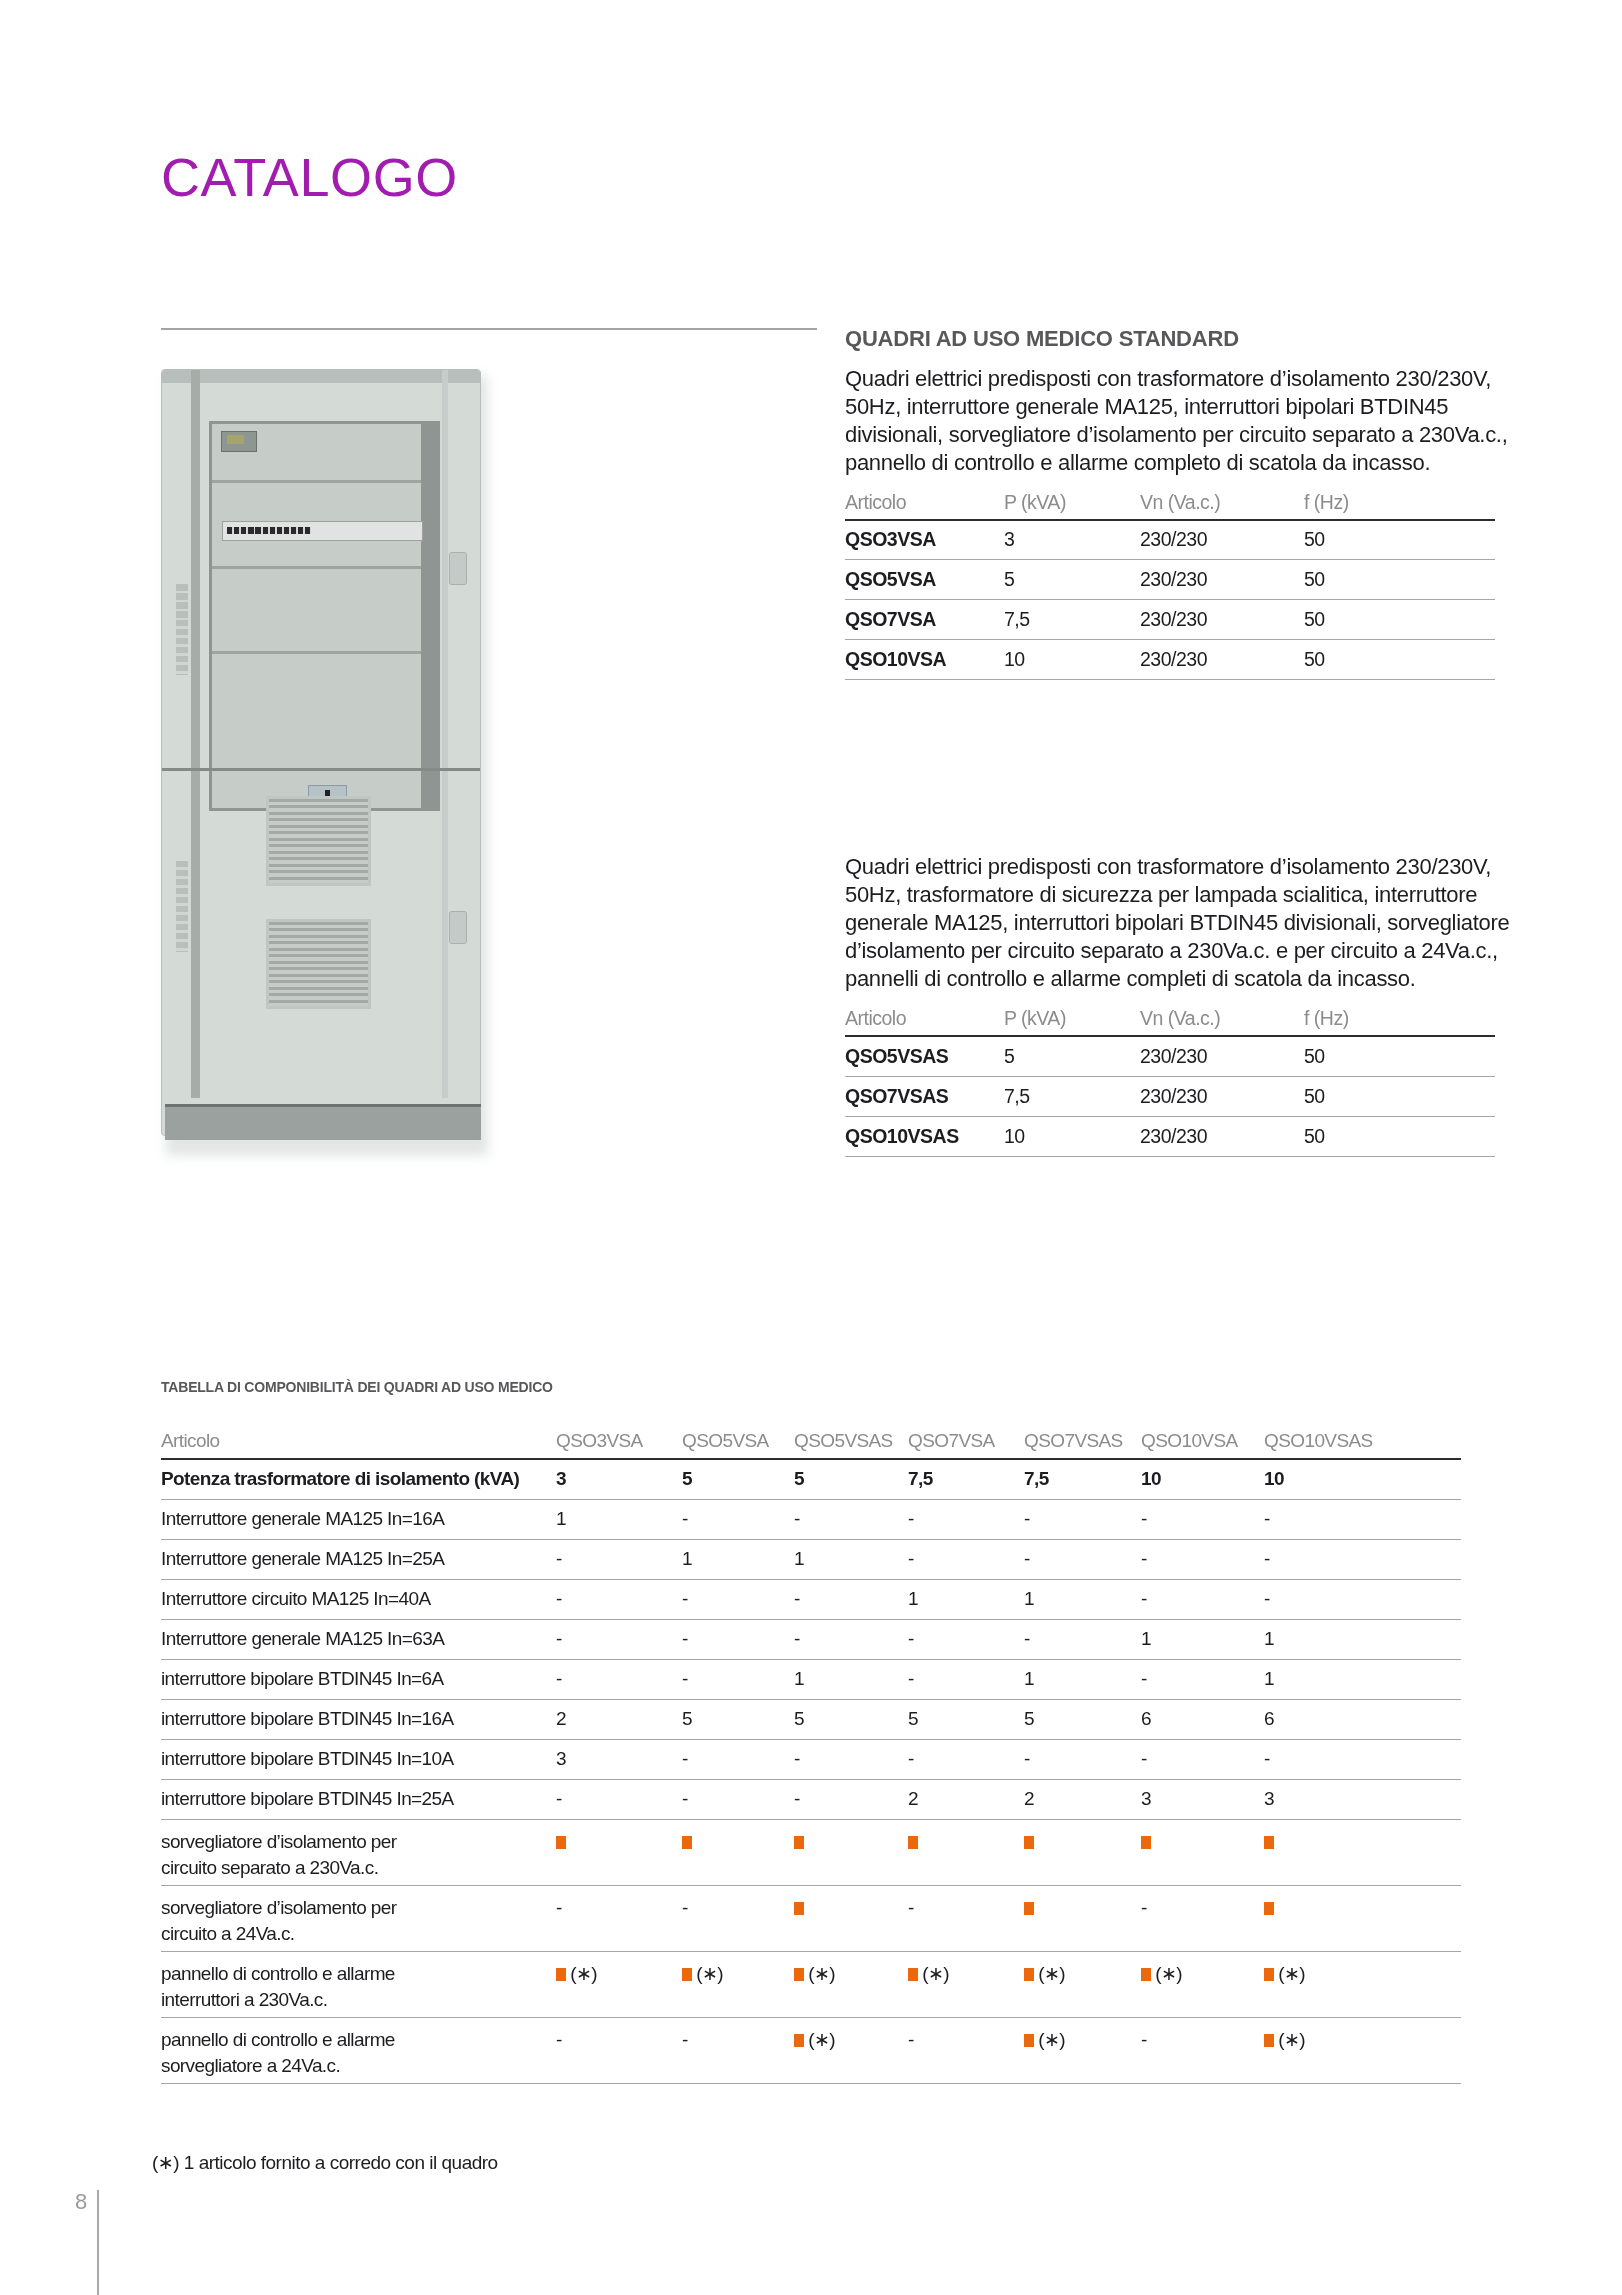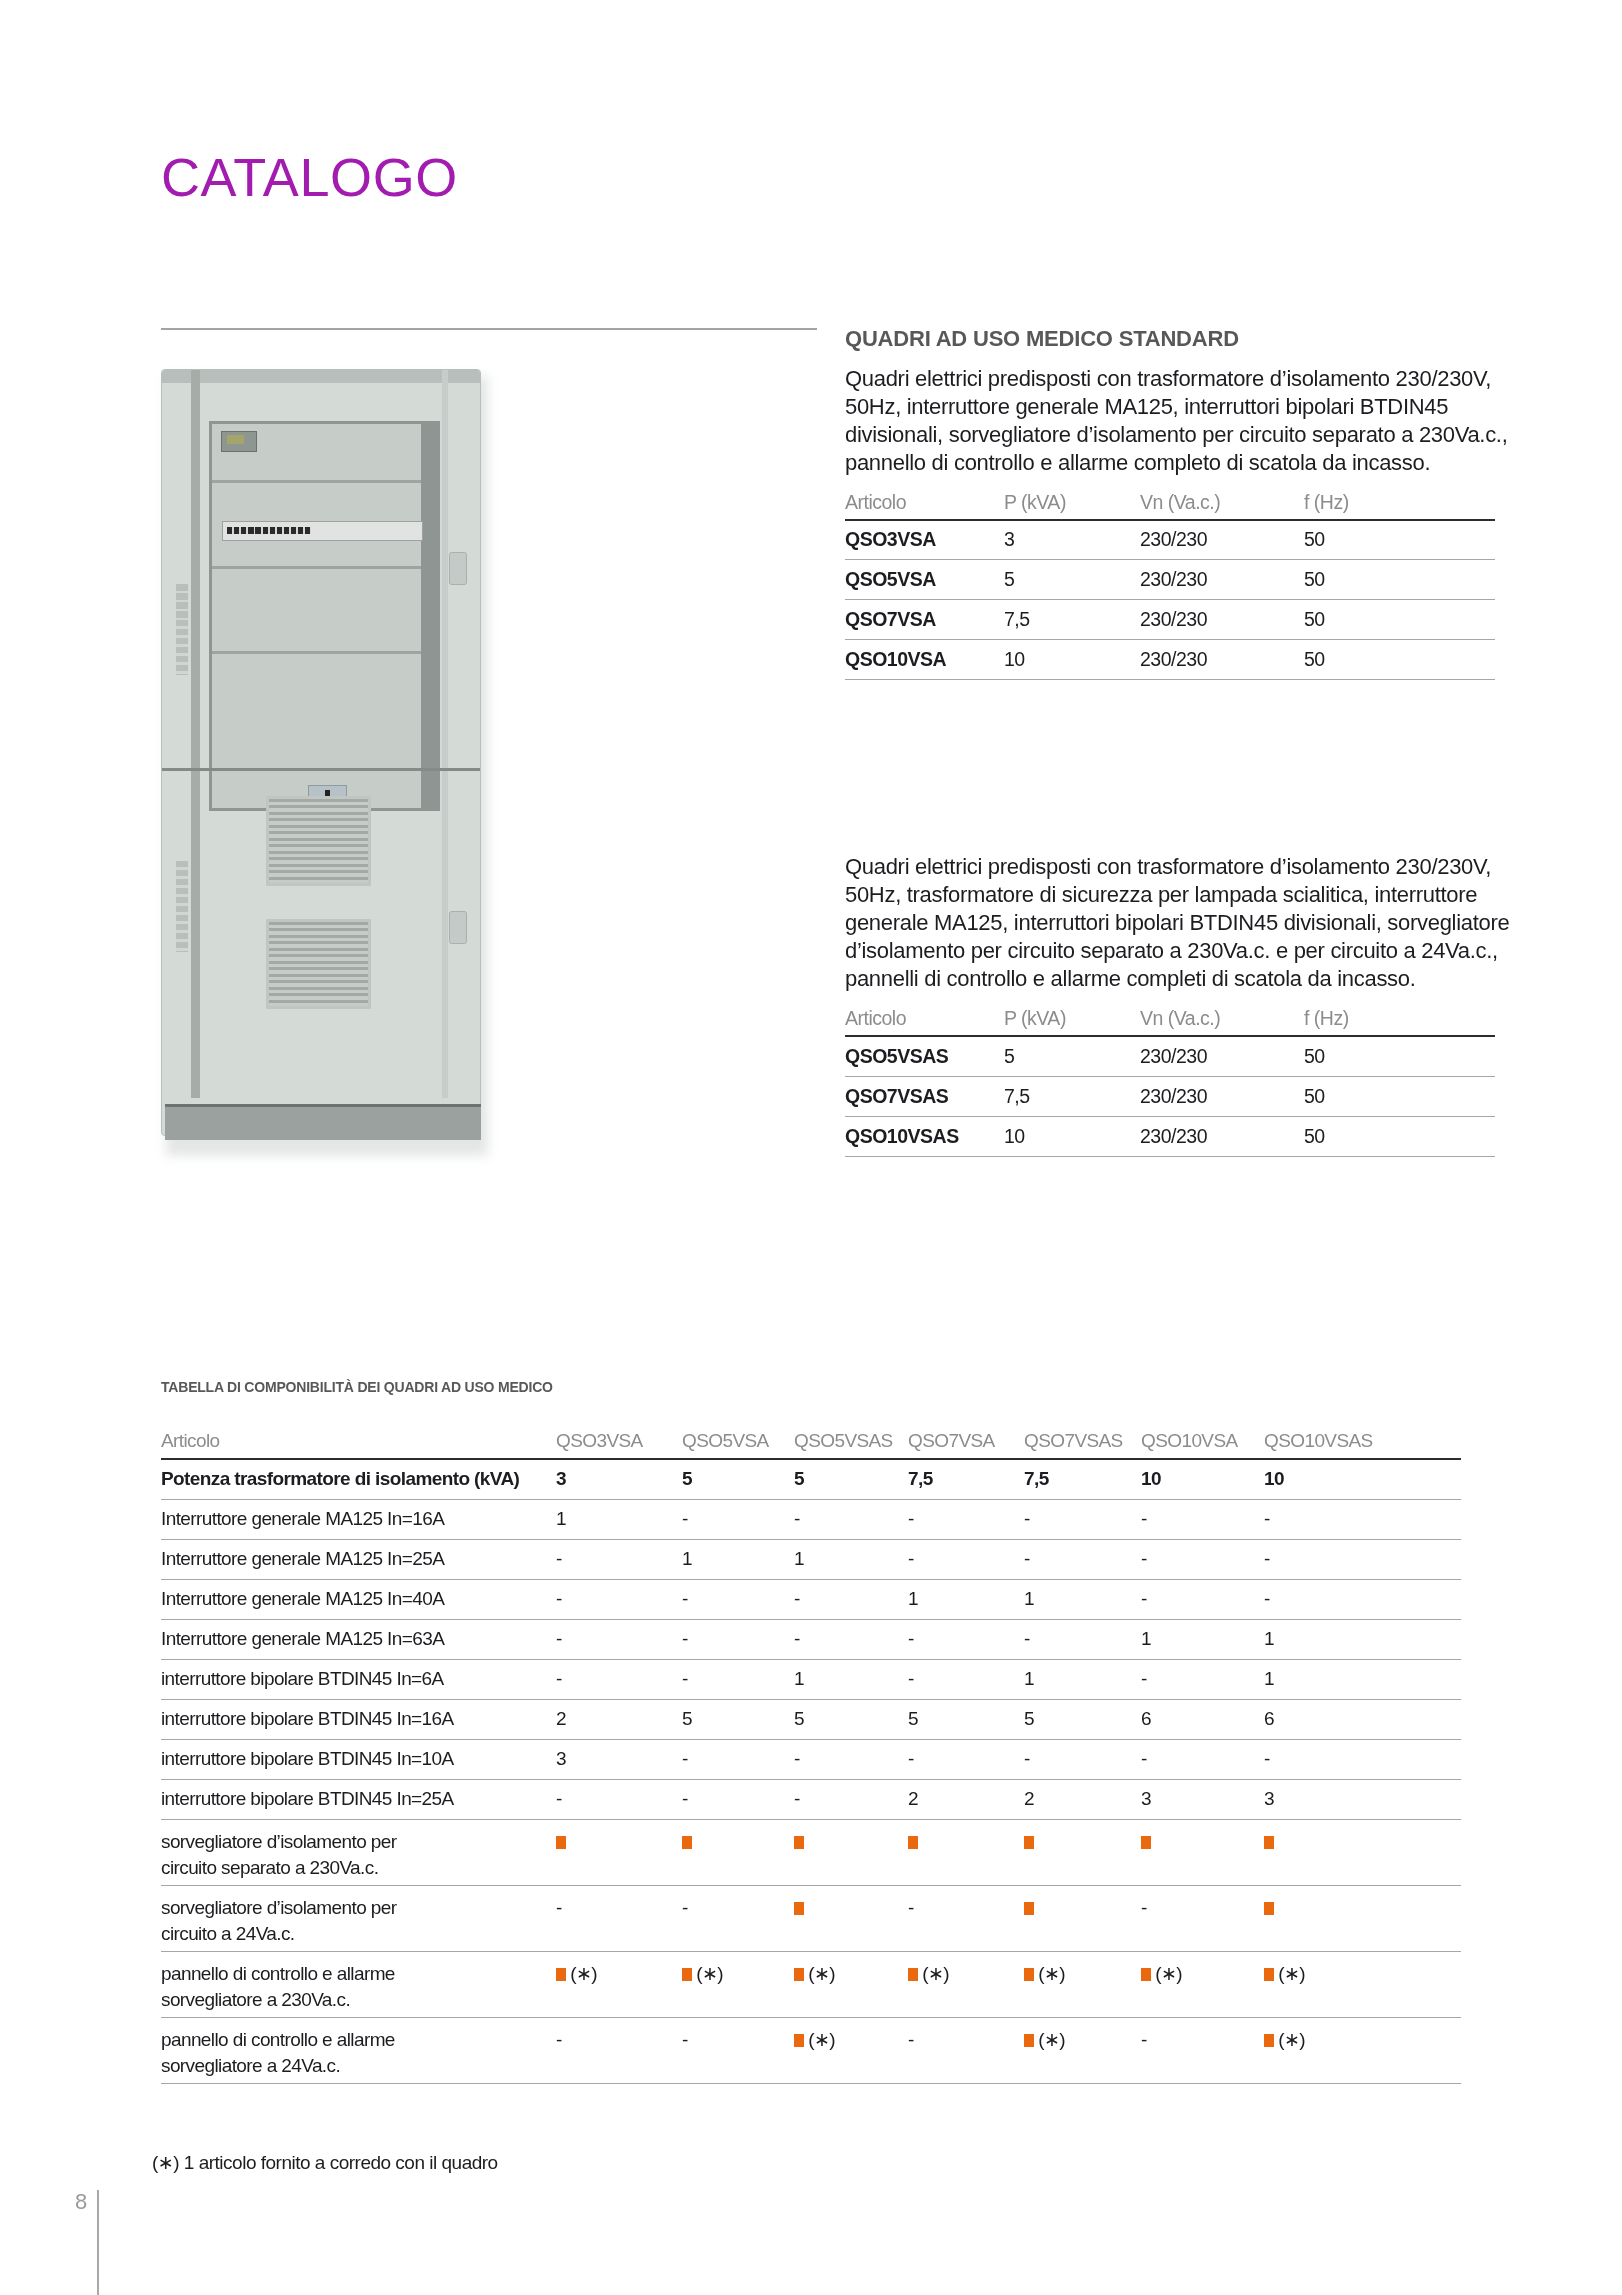--- a/index.html
+++ b/index.html
@@ -207,21 +207,21 @@
           <td class="label">Interruttore generale MA125 In=25A</td>
           <td>-</td>
           <td>1</td>
           <td>1</td>
           <td>-</td>
           <td>-</td>
           <td>-</td>
           <td>-</td>
         </tr>
         <tr>
-          <td class="label">Interruttore generale MA125 In=40A</td>
+          <td class="label">Interruttore circuito MA125 In=40A</td>
           <td>-</td>
           <td>-</td>
           <td>-</td>
           <td>1</td>
           <td>1</td>
           <td>-</td>
           <td>-</td>
         </tr>
         <tr>
           <td class="label">Interruttore generale MA125 In=63A</td>
@@ -295,21 +295,21 @@
           <td>-</td>
           <td><span class="sq" style="background: rgb(234, 105, 15);"></span></td>
           <td>-</td>
           <td><span class="sq" style="background: rgb(234, 105, 15);"></span></td>
           <td>-</td>
           <td><span class="sq" style="background: rgb(234, 105, 15);"></span></td>
         </tr>
         <tr class="tall">
           <td class="label">
             <span style="display: block;">pannello di controllo e allarme</span>
-            <span style="display: block;">sorvegliatore a 230Va.c.</span>
+            <span style="display: block;">interruttori a 230Va.c.</span>
           </td>
           <td><span class="sq" style="background: rgb(234, 105, 15);"></span><span>(∗)</span></td>
           <td><span class="sq" style="background: rgb(234, 105, 15);"></span><span>(∗)</span></td>
           <td><span class="sq" style="background: rgb(234, 105, 15);"></span><span>(∗)</span></td>
           <td><span class="sq" style="background: rgb(234, 105, 15);"></span><span>(∗)</span></td>
           <td><span class="sq" style="background: rgb(234, 105, 15);"></span><span>(∗)</span></td>
           <td><span class="sq" style="background: rgb(234, 105, 15);"></span><span>(∗)</span></td>
           <td><span class="sq" style="background: rgb(234, 105, 15);"></span><span>(∗)</span></td>
         </tr>
         <tr class="tall">

